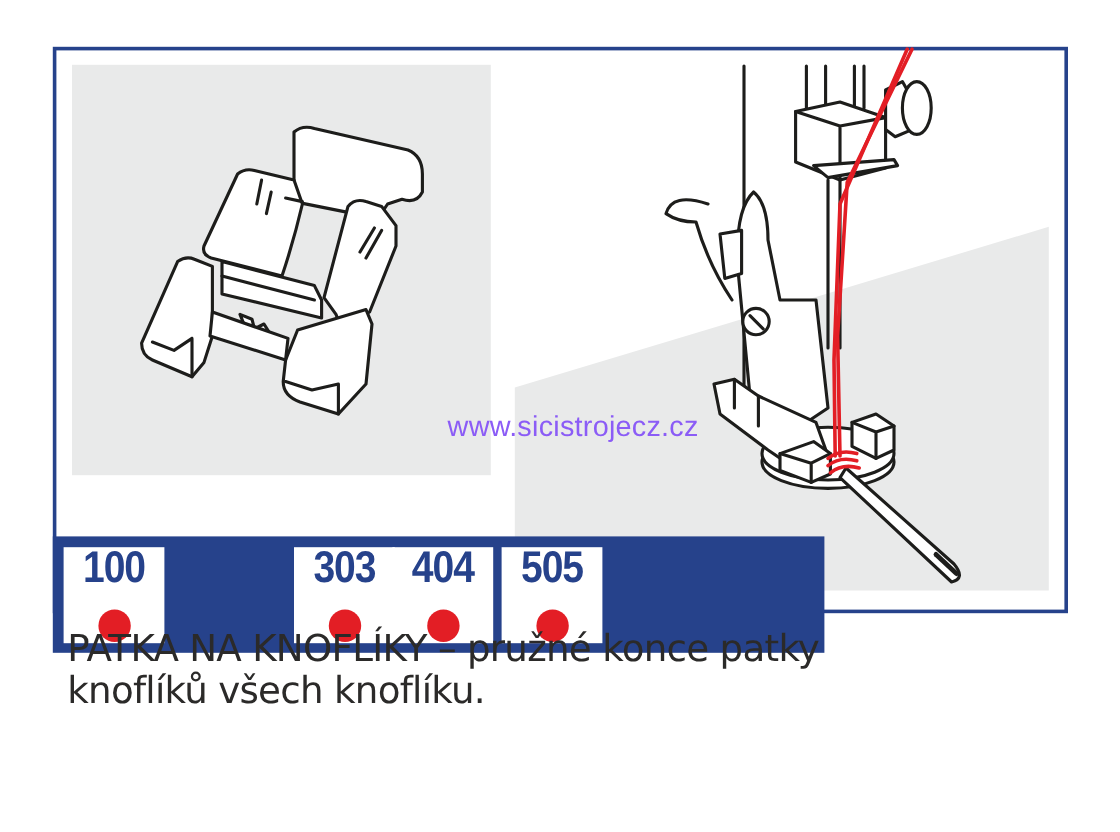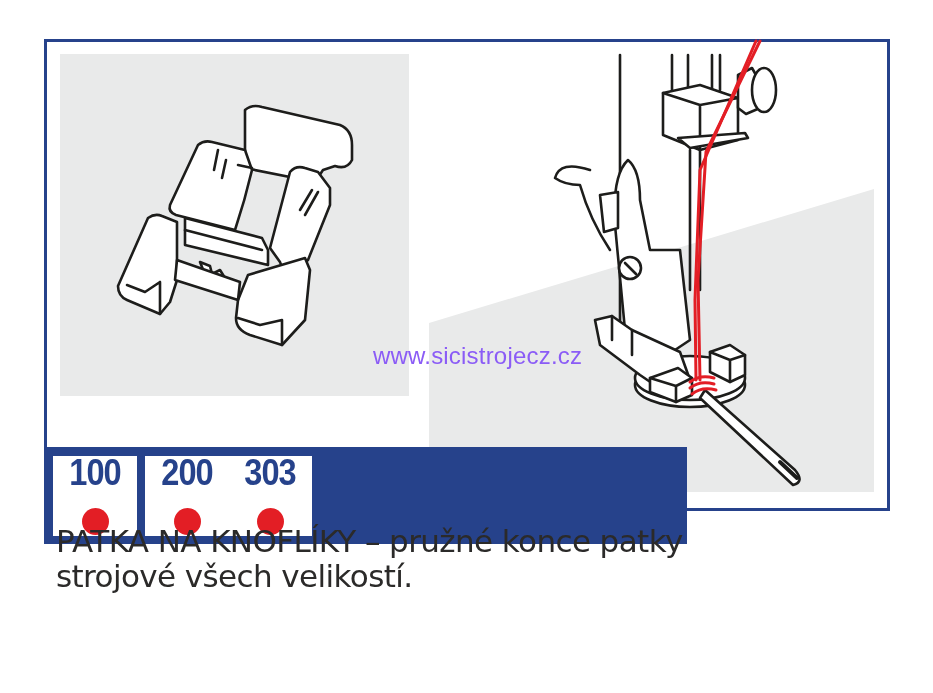--- a/index.html
+++ b/index.html
@@ -126,26 +126,30 @@
   </g>
 </svg>
 
 <div class="watermark">www.sicistrojecz.cz</div>
 
 <div class="strip">
   <div class="tile" style="left:9px">
     <div class="num">100</div>
     <div class="dot"></div>
   </div>
-  <div class="tile" style="left:101px">
-    <div class="num">200</div>
+  <div class="tile" style="left:201px">
+    <div class="num">303</div>
     <div class="dot"></div>
   </div>
-  <div class="tile" style="left:184px">
-    <div class="num">303</div>
+  <div class="tile" style="left:283px">
+    <div class="num">404</div>
+    <div class="dot"></div>
+  </div>
+  <div class="tile" style="left:374px">
+    <div class="num">505</div>
     <div class="dot"></div>
   </div>
 </div>
 
 <div class="caption">
   <div>PATKA NA KNOFLÍKY – pružné konce patky</div>
-  <div>strojové všech velikostí.</div>
+  <div>knoflíků všech knoflíku.</div>
 </div>
 
 </body></html>

